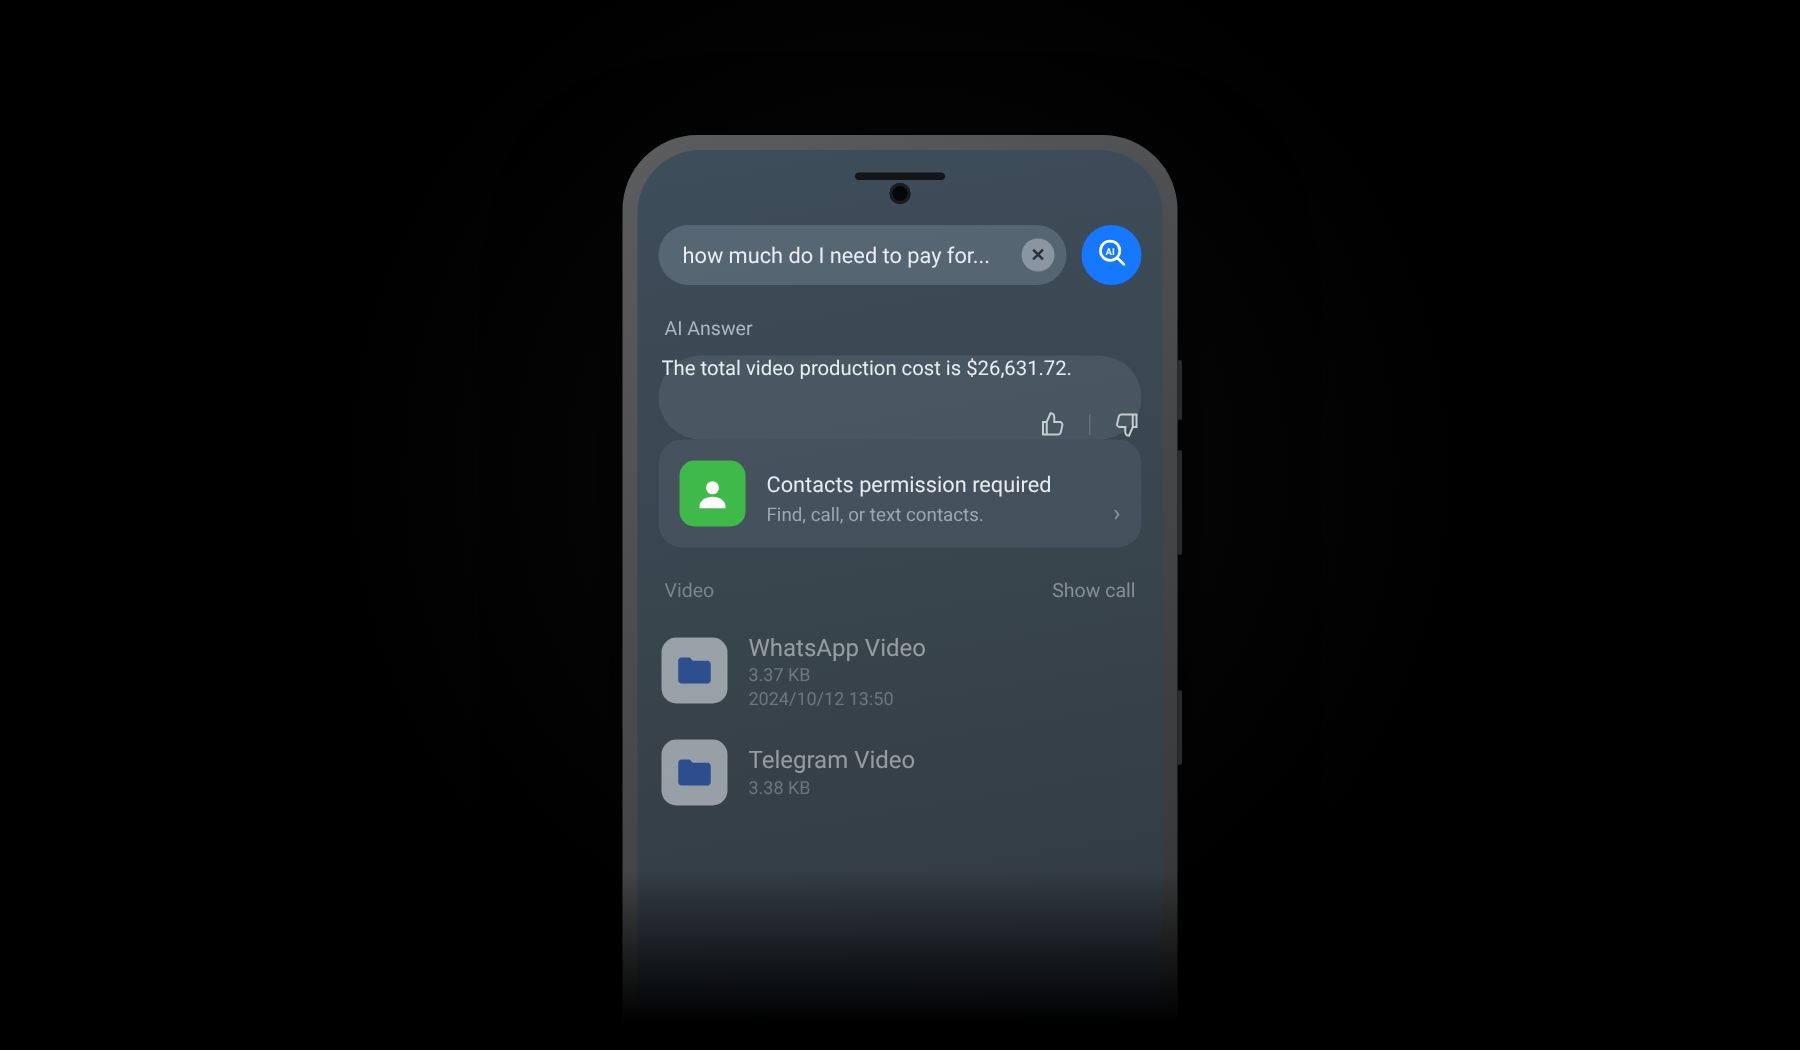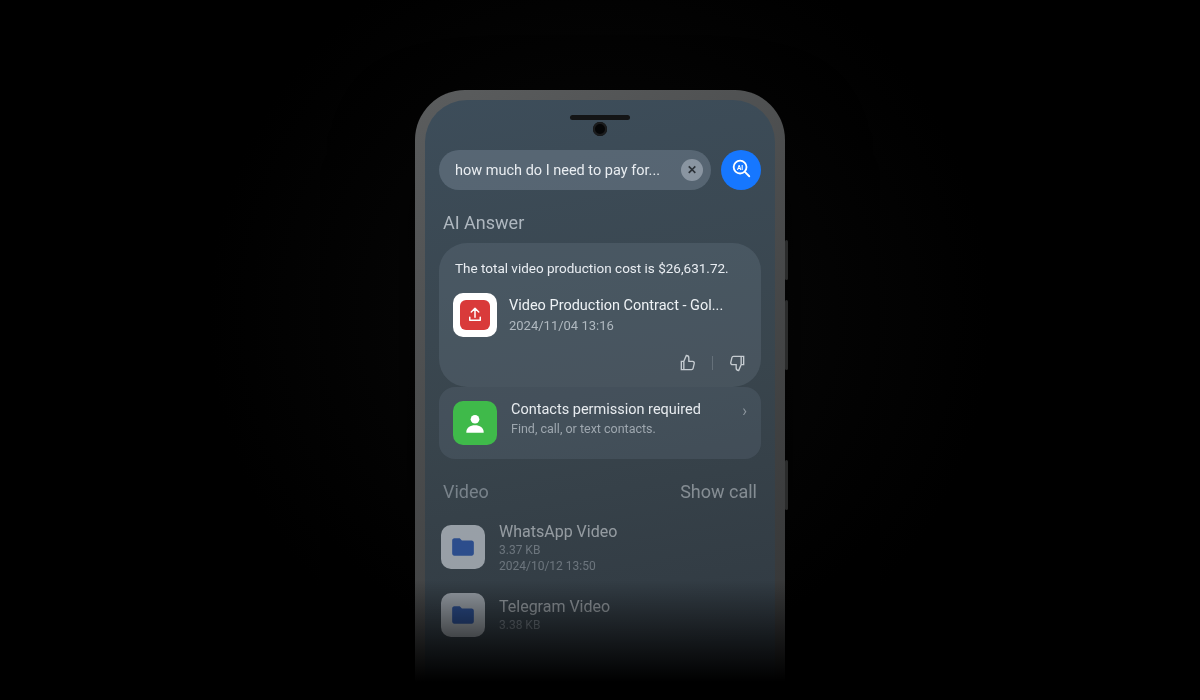--- a/index.html
+++ b/index.html
@@ -35,42 +35,42 @@
   .cam { position:absolute; top:22px; left:50%; transform:translateX(-50%); width:14px; height:14px; background:#050607; border-radius:50%; box-shadow: inset 0 0 0 2px #1b1c1d; }
 
   
   .search-row { display:flex; align-items:center; gap:10px;justify-content:space-between; }
   .search-pill { flex:1; height:40px; background: rgba(120,135,150,.45); border-radius: 22px; display:flex; align-items:center; padding:0 8px 0 16px; }
   .search-text { flex:1; color:#e9edf1; font-size:14.5px; white-space:nowrap; overflow:hidden; text-overflow:ellipsis; }
   .clear { width:22px; height:22px; border-radius:50%; background:rgba(180,190,200,.55); display:flex; align-items:center; justify-content:center; color:#2c3238; font-size:12px; font-weight:bold; cursor:pointer; }
   .ai-btn { width:40px; height:40px; border-radius:50%; background:#1677ff; display:flex; align-items:center; justify-content:center; box-shadow: 0 0 0 0 rgba(22,119,255,.5); cursor:pointer; }
   .ai-btn svg { width:22px; height:22px; }
 
-  .sect-label { color:#aeb7bf; font-size:18px; margin:22px 4px 10px; display:flex; justify-content:space-between; align-items:center; }
+  .sect-label { color:#aeb7bf; font-size:13px; margin:22px 4px 10px; display:flex; justify-content:space-between; align-items:center; }
   .sect-label .action { color:#c6ccd1; cursor:pointer; }
 
-  .card { background: rgba(110,125,140,.28); border-radius:28px; padding:14px; }
+  .card { background: rgba(110,125,140,.28); border-radius:28px; }
 
   .ai-answer-text { color:#e9edf2; font-size:13.5px; line-height:1.45; margin:2px 2px 14px; }
 
   .file-row { display:flex; gap:12px; align-items:center; }
   .pdf-icon { width:44px; height:44px; background:#fff; border-radius:10px; display:flex; align-items:center; justify-content:center; flex-shrink:0; }
   .pdf-inner { width:30px; height:30px; background:#d93a3a; border-radius:6px; display:flex; align-items:center; justify-content:center; }
   .pdf-inner svg { width:18px; height:18px; fill:#fff; }
   .file-meta { min-width:0; }
   .file-title { color:#eef2f5; font-size:14.5px; white-space:nowrap; overflow:hidden; text-overflow:ellipsis; }
   .file-date { color:#b0b9c0; font-size:13px; margin-top:4px; }
 
   .feedback { display:flex; justify-content:flex-end; align-items:center; gap:14px; margin-top:16px; color:#b5bdc4; }
   .feedback .sep { width:1px; height:14px; background:#7a848c; opacity:.6; }
   .thumb { width:20px; height:20px; cursor:pointer; }
   .thumb svg { width:100%; height:100%; stroke:#c6ccd1; fill:none; stroke-width:1.6; }
 
   
-  .contacts-card { display:flex; align-items:flex-start; gap:14px; padding:14px; background: rgba(110,125,140,.22); border-radius:16px; cursor:pointer; }
+  .contacts-card { display:flex; align-items:flex-end; gap:14px; padding:14px; background: rgba(110,125,140,.22); border-radius:16px; cursor:pointer; }
   .contact-icon { width:44px; height:44px; background:#3fba4a; border-radius:10px; display:flex; align-items:center; justify-content:center; flex-shrink:0; }
   .contact-icon svg { width:26px; height:26px; fill:#fff; }
   .contact-text { flex:1; min-width:0; }
   .contact-title { color:#e7ebef; font-size:14.5px; line-height:1.25; }
   .contact-sub { color:#9ea7af; font-size:12.5px; margin-top:2px; }
   .chev { color:#8d969e; font-size:16px; }
 
   
   .files-zone { opacity:.55; }
   .fileitem { display:flex; align-items:center; gap:14px; padding:10px 2px; }
@@ -111,33 +111,20 @@
               </svg>
           </span>
         </div>
       </div>
 
       <div class="sect-label">
         <span>AI Answer</span>
       </div>
       <div class="card">
         <div class="ai-answer-text">The total video production cost is $26,631.72.</div>
-        <div class="file-row">
-          <div class="pdf-icon">
-            <div class="pdf-inner">
-              <svg viewBox="0 0 24 24">
-                  <path d="M12 3 L12 15 M12 3 L7 8 M12 3 L17 8 M5 15 v4 h14 v-4" stroke="#fff" stroke-width="2" fill="none" stroke-linecap="round" stroke-linejoin="round"></path>
-                </svg>
-            </div>
-          </div>
-          <div class="file-meta">
-            <div class="file-title">Video Production Contract - Gol...</div>
-            <div class="file-date">2024/11/04 13:16</div>
-          </div>
-        </div>
         <div class="feedback">
           <div class="thumb">
             <span>
               <svg viewBox="0 0 24 24">
                   <path d="M7 20V10m0 10h9.2c.9 0 1.7-.6 1.9-1.5l1.4-6c.3-1.2-.7-2.5-2-2.5H13V6c0-1.7-1.3-3-3-3l-3 7H4v10h3z"></path>
                 </svg>
             </span>
           </div>
           <div class="sep"></div>
           <div class="thumb">

